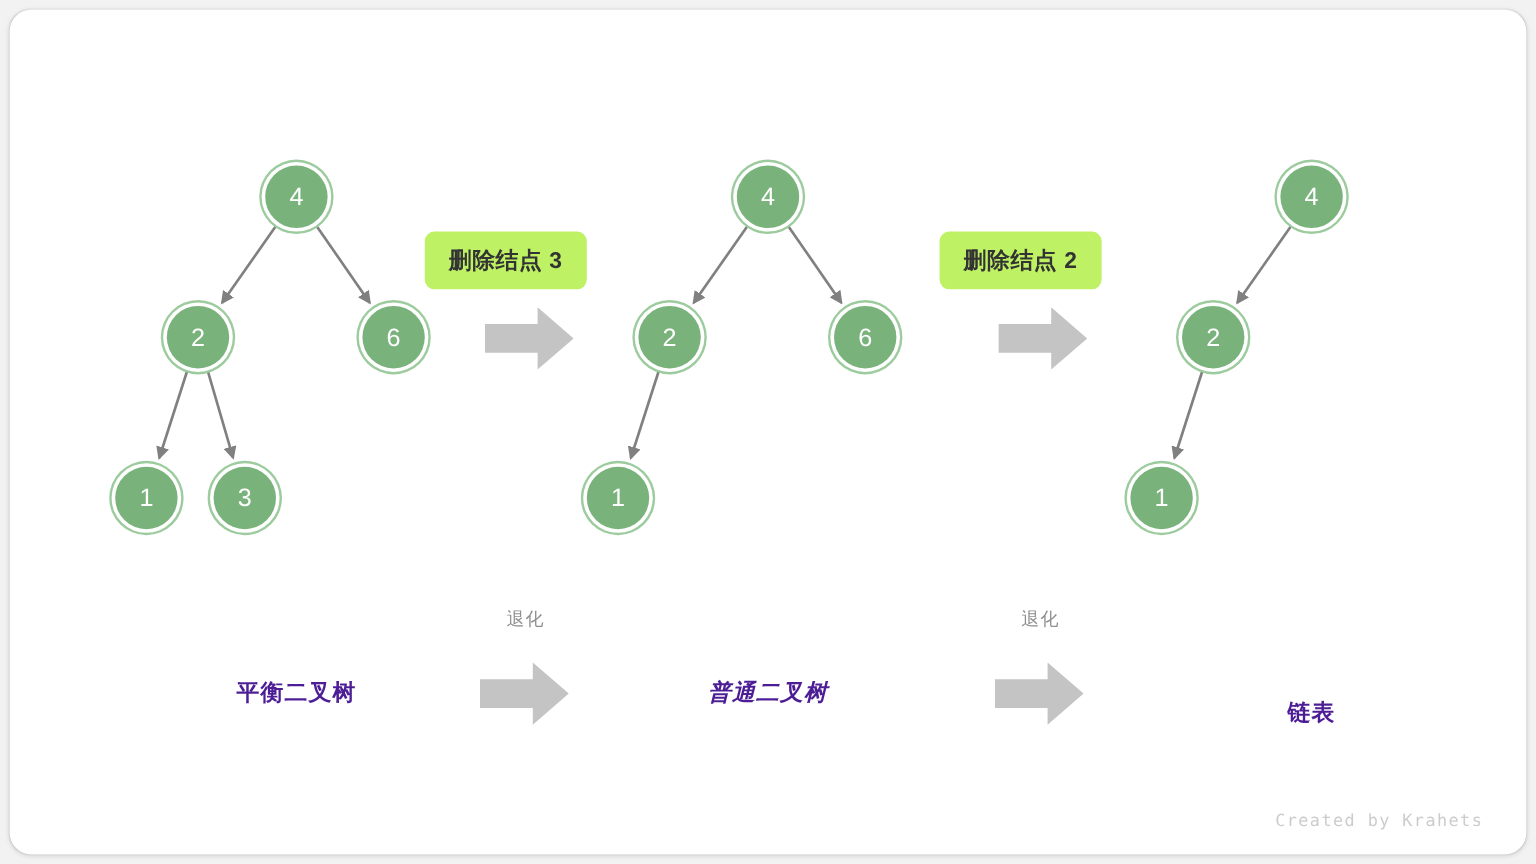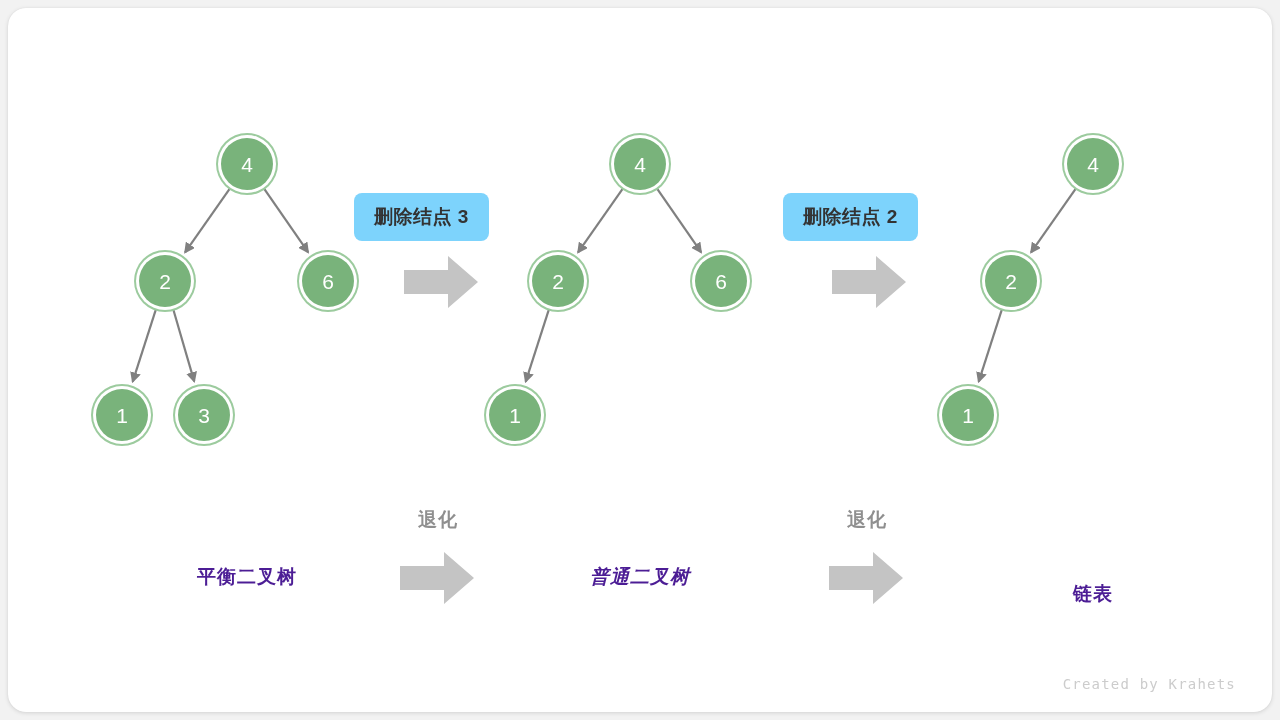--- a/index.html
+++ b/index.html
@@ -50,21 +50,21 @@
     color: #ffffff;
     font-size: 21px;
     font-weight: 400;
     line-height: 1;
     font-family: "Liberation Sans", "DejaVu Sans", sans-serif;
   }
 
   
   .badge {
     position: absolute;
-    background: #7dd3fc;
+    background: #bef264;
     border-radius: 8px;
     color: #333333;
     font-size: 19px;
     font-weight: bold;
     padding: 11px 20px;
     white-space: nowrap;
     letter-spacing: 0.5px;
     font-family: "Liberation Sans", "DejaVu Sans", sans-serif;
   }
 
@@ -84,22 +84,22 @@
     font-size: 19px;
     font-weight: bold;
     white-space: nowrap;
     letter-spacing: 1px;
     font-family: "Liberation Sans", "DejaVu Sans", sans-serif;
   }
   .degen-label {
     position: absolute;
     transform: translateX(-50%);
     color: #8f8f8f;
-    font-size: 19px;
-    font-weight: bold;
+    font-size: 15px;
+    font-weight: normal;
     white-space: nowrap;
     letter-spacing: 1px;
     font-family: "Liberation Sans", "DejaVu Sans", sans-serif;
   }
 
   
   #watermark {
     position: absolute;
     right: 44px;
     bottom: 28px;

